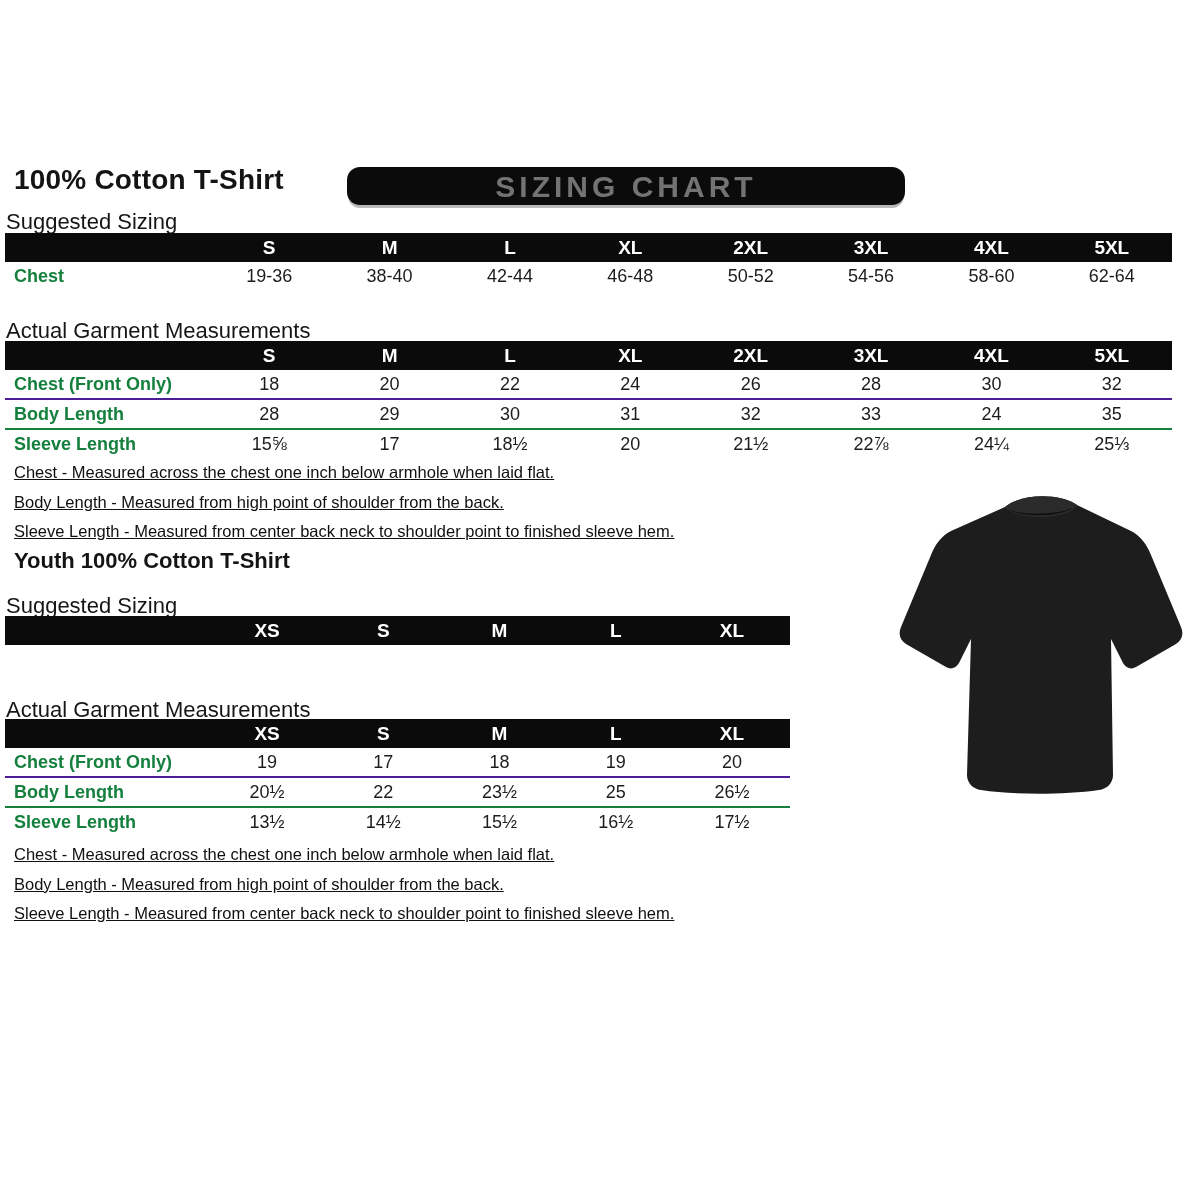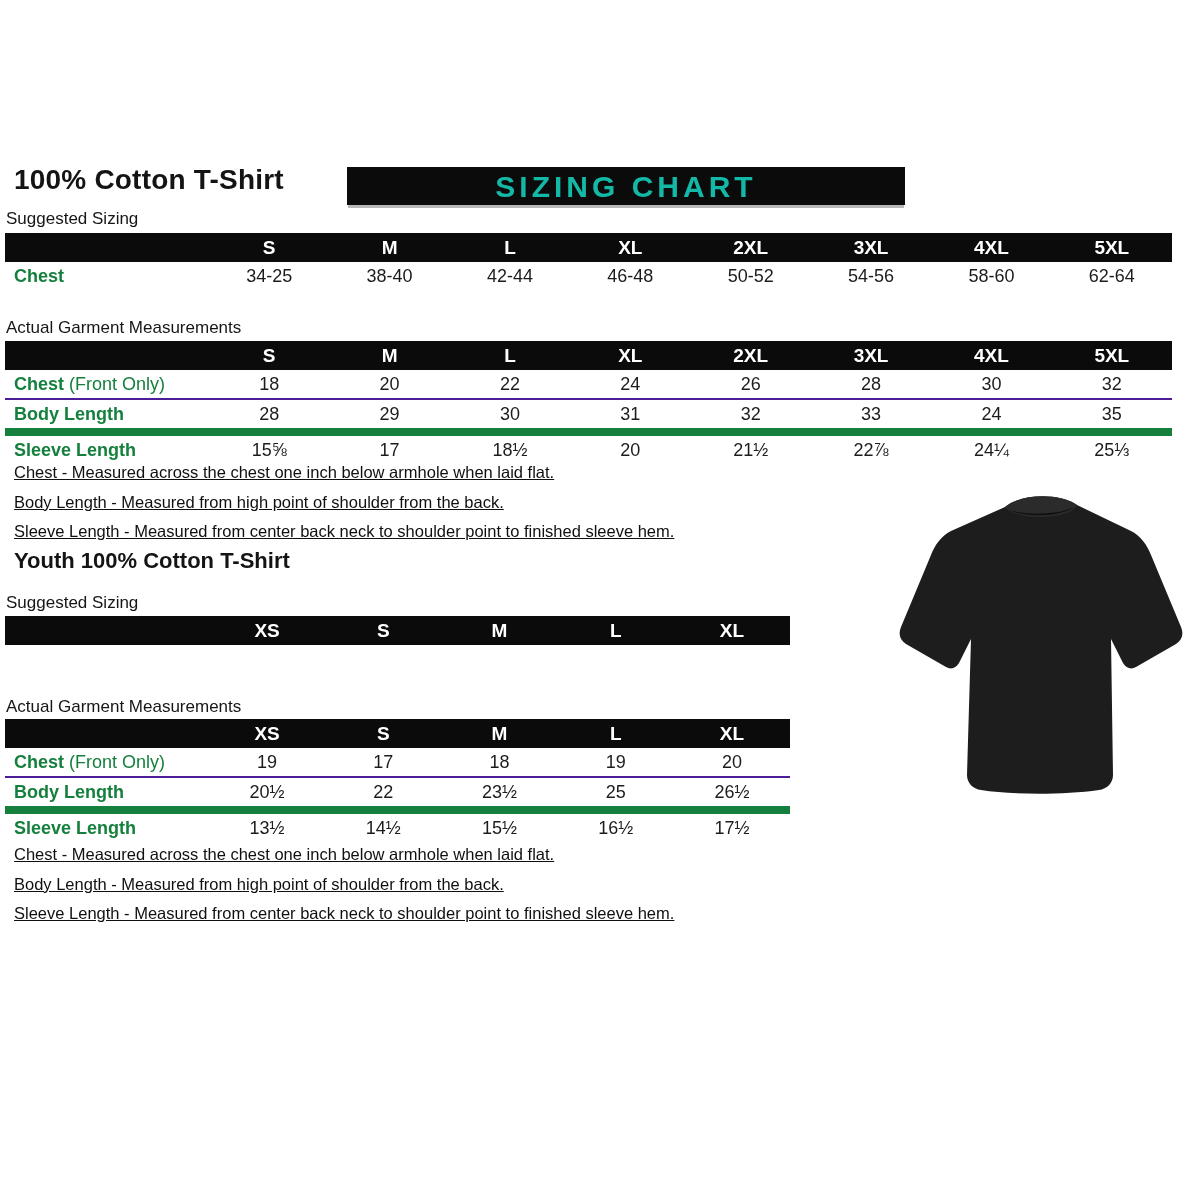--- a/index.html
+++ b/index.html
@@ -5,38 +5,39 @@
   html,body{margin:0;padding:0;}
   body{
     width:1200px;height:1200px;position:relative;background:#ffffff;
     font-family:"Liberation Sans", sans-serif;color:#141414;overflow:hidden;
   }
   .abs{position:absolute;}
 
   
   .page-title{left:14px;top:164px;font-size:28px;font-weight:bold;letter-spacing:0.2px;text-align:center;}
   .banner{
-    left:347px;top:167px;width:558px;height:38px;background:#0b0b0b;color:#14b8a6;
+    left:347px;top:167px;width:558px;height:38px;background:#0b0b0b;color:#737373;
     font-weight:bold;font-size:30px;letter-spacing:4px;text-align:center;line-height:39px;
     box-shadow:0 4px 0 -1px #b9b9b9;
+    border-radius:13px;
   }
-  .sec-label{font-size:17px;color:#161616;}
+  .sec-label{font-size:22px;color:#161616;}
   .youth-title{left:14px;top:548px;font-size:22px;font-weight:bold;}
 
   
   .sz-table{left:5px;}
   .sz-table .trow{display:flex;align-items:center;}
   .sz-table .thead{background:#0b0b0b;color:#ffffff;height:29px;font-weight:bold;font-size:19px;}
   .sz-table .tbody-row{height:28px;font-size:18px;color:#1c1c1c;}
   .sz-table .tcell{flex:1;text-align:center;white-space:nowrap;}
   .sz-table .tcell.label{flex:0 0 195px;text-align:left;padding-left:9px;}
   .sz-table .tbody-row .tcell.label{font-weight:bold;color:#15803d;}
-  .sz-table .tcell.label .suffix{font-weight:normal;}
+  .sz-table .tcell.label .suffix{font-weight:bold;}
   .sep-1{border-top:2px solid #4c1d95;}
-  .sep-2{border-top:8px solid #15803d;}
+  .sep-2{border-top:2px solid #15803d;}
   .adult-w{width:1167px;}
   .youth-w{width:785px;}
 
   
   .notes div{font-size:16.5px;line-height:29.5px;color:#101010;white-space:nowrap;text-decoration:underline;}
 
   
   .tshirt{left:893px;top:487px;width:300px;height:315px;}
 </style>
 </head>
@@ -53,21 +54,21 @@
       <div class="tcell">M</div>
       <div class="tcell">L</div>
       <div class="tcell">XL</div>
       <div class="tcell">2XL</div>
       <div class="tcell">3XL</div>
       <div class="tcell">4XL</div>
       <div class="tcell">5XL</div>
     </div>
     <div class="trow tbody-row">
       <div class="tcell label"><span>Chest</span></div>
-      <div class="tcell">34-25</div>
+      <div class="tcell">19-36</div>
       <div class="tcell">38-40</div>
       <div class="tcell">42-44</div>
       <div class="tcell">46-48</div>
       <div class="tcell">50-52</div>
       <div class="tcell">54-56</div>
       <div class="tcell">58-60</div>
       <div class="tcell">62-64</div>
     </div>
   </div>
 

